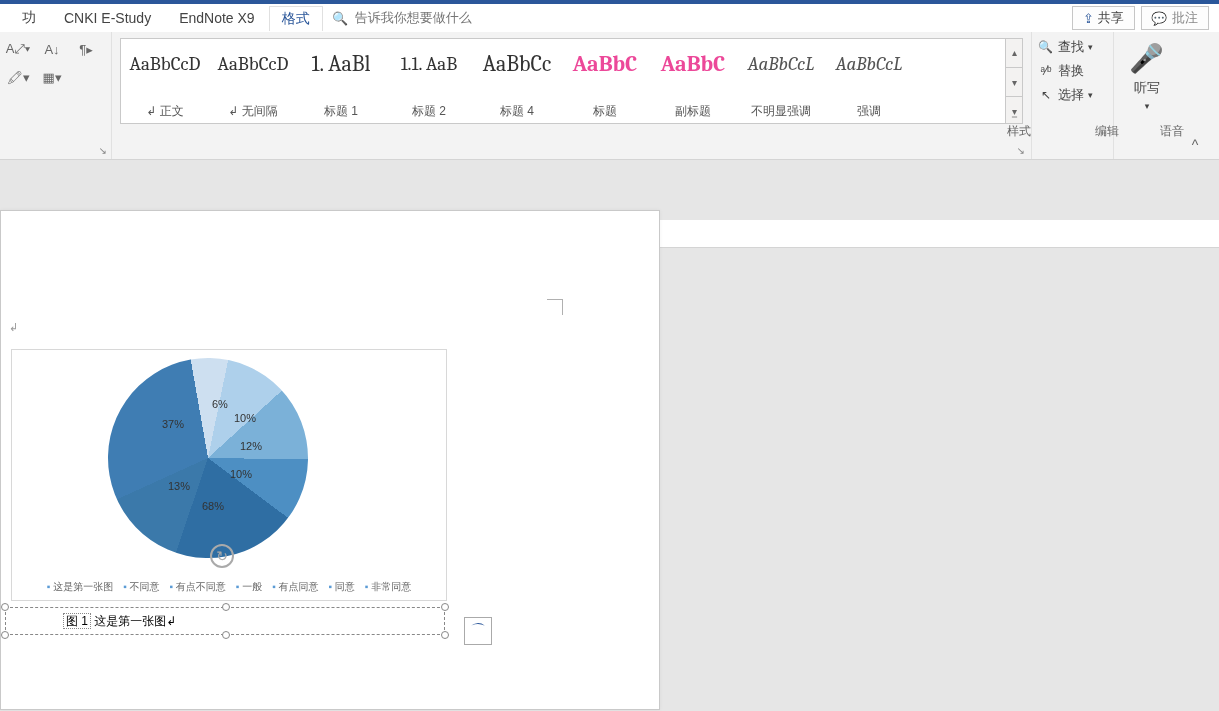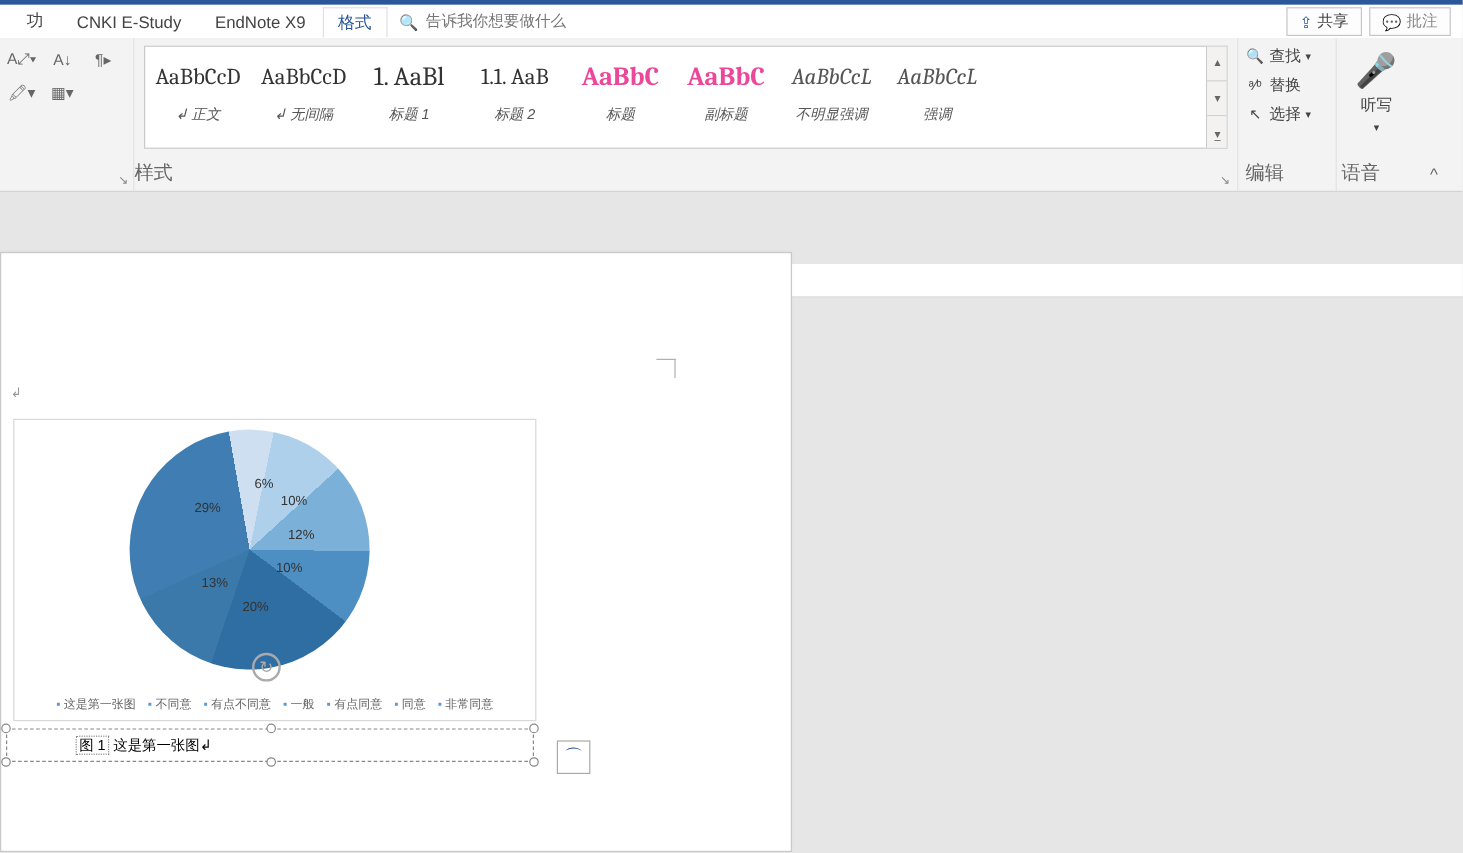--- a/index.html
+++ b/index.html
@@ -15,31 +15,31 @@
   .tab-row .spacer { flex:1; }
   .top-right { display:flex; gap:6px; padding-right:10px;}
   .btn-share, .btn-note { border:1px solid #c6c6c6; background:#fdfdfd; padding:2px 10px; font-size:13px; color:#444; display:flex; align-items:center; gap:4px;}
   .btn-note { color:#888; }
 
   
   .ribbon { background: #f3f3f3; height: 128px; border-bottom:1px solid #d4d4d4; display:flex; }
   .group-para { width:112px; border-right:1px solid #e1e1e1; position:relative; padding:6px 4px 18px 4px;}
   .group-para .mini { display:flex; gap:6px; margin-bottom:6px;}
   .mini-btn { width:28px; height:22px; background:#f3f3f3; display:flex; align-items:center; justify-content:center; font-size:13px; color:#666; cursor:pointer;}
-  .group-label { position:absolute; bottom:4px; width:100%; text-align:left; font-size:16px; color:#666;}
+  .group-label { position:absolute; bottom:19px; width:100%; text-align:right; font-size:12px; color:#666;}
   .dl { position:absolute; bottom:3px; right:4px; font-size:10px; color:#888;}
 
   .group-styles { flex:0 0 920px; position:relative; border-right:1px solid #e1e1e1; padding-top:6px;}
   .styles-box { margin:0 8px; border:1px solid #c9c9c9; background:#fff; height:86px; display:flex; overflow:hidden; position:relative;}
   .style-item { flex:0 0 auto; width:88px; text-align:center; padding:6px 2px; cursor:pointer;}
   .style-item .preview { font-family: Cambria, Georgia, serif; font-size:19px; color:#333; height:38px; line-height:38px; overflow:hidden; white-space:nowrap;}
   .style-item .preview.big { font-size:22px; }
   .style-item .preview.bold { font-weight:600; color:#ec4899;}
   .style-item .preview.italic { font-style:italic; color:#555;}
-  .style-item .name { font-size:12px; color:#555; margin-top:4px;font-style:italic;}
+  .style-item .name { font-size:12px; color:#555; margin-top:20px;}
   .styles-scroll { position:absolute; right:-1px; top:-1px; width:18px; height:88px; border-left:1px solid #c9c9c9; display:flex; flex-direction:column;}
   .styles-scroll div { flex:1; border-bottom:1px solid #c9c9c9; display:flex; align-items:center; justify-content:center; font-size:10px; color:#666; background:#f3f2f1;}
   .styles-scroll div:last-child { border-bottom:none;}
 
   .group-edit { width:82px; border-right:1px solid #e1e1e1; padding:6px 4px 18px 6px; position:relative;}
   .edit-item { font-size:13px; color:#444; display:flex; align-items:center; gap:4px; margin-bottom:6px; cursor:pointer;}
   .edit-item .ico { width:16px; height:16px; display:flex; align-items:center; justify-content:center; font-size:12px;}
 
   .group-voice { width:66px; position:relative; padding:10px 4px 18px 4px; text-align:center;}
   .mic { font-size:28px; color:#2b579a;}
@@ -130,20 +130,24 @@
           <div class="preview ">AaBbCcD</div>
           <div class="name">↲ 无间隔</div>
         </div>
         <div class="style-item">
           <div class="preview big">1.  AaBl</div>
           <div class="name">标题 1</div>
         </div>
         <div class="style-item">
           <div class="preview ">1.1.  AaB</div>
           <div class="name">标题 2</div>
+        </div>
+        <div class="style-item">
+          <div class="preview big">AaBbCc</div>
+          <div class="name">标题 4</div>
         </div>
         <div class="style-item">
           <div class="preview big bold">AaBbC</div>
           <div class="name">标题</div>
         </div>
         <div class="style-item">
           <div class="preview big bold">AaBbC</div>
           <div class="name">副标题</div>
         </div>
         <div class="style-item">
@@ -219,23 +223,23 @@
   <div class="page">
     <div class="corner crop-tr"></div>
     <div style="position:absolute; top:110px; left:8px; font-size:11px; color:#999;">↲</div>
 
     <div class="chart-box">
       <div class="pie"></div>
       <div class="pie-lbl" style="top:48px; left:200px;">6%</div>
       <div class="pie-lbl" style="top:62px; left:222px;">10%</div>
       <div class="pie-lbl" style="top:90px; left:228px;">12%</div>
       <div class="pie-lbl" style="top:118px; left:218px;">10%</div>
-      <div class="pie-lbl" style="top:150px; left:190px;">20%</div>
+      <div class="pie-lbl" style="top:150px; left:190px;">68%</div>
       <div class="pie-lbl" style="top:130px; left:156px;">13%</div>
-      <div class="pie-lbl" style="top:68px; left:150px;">29%</div>
+      <div class="pie-lbl" style="top:68px; left:150px;">37%</div>
       <div style="position:absolute; bottom:32px; left:198px; width:24px; height:24px; border:2px solid #aaa; border-radius:50%; color:#aaa; text-align:center; line-height:20px; font-size:14px;">↻</div>
       <div class="legend" id="legend">
           <span>这是第一张图</span>
           <span>不同意</span>
           <span>有点不同意</span>
           <span>一般</span>
           <span>有点同意</span>
           <span>同意</span>
           <span>非常同意</span>
         </div>

